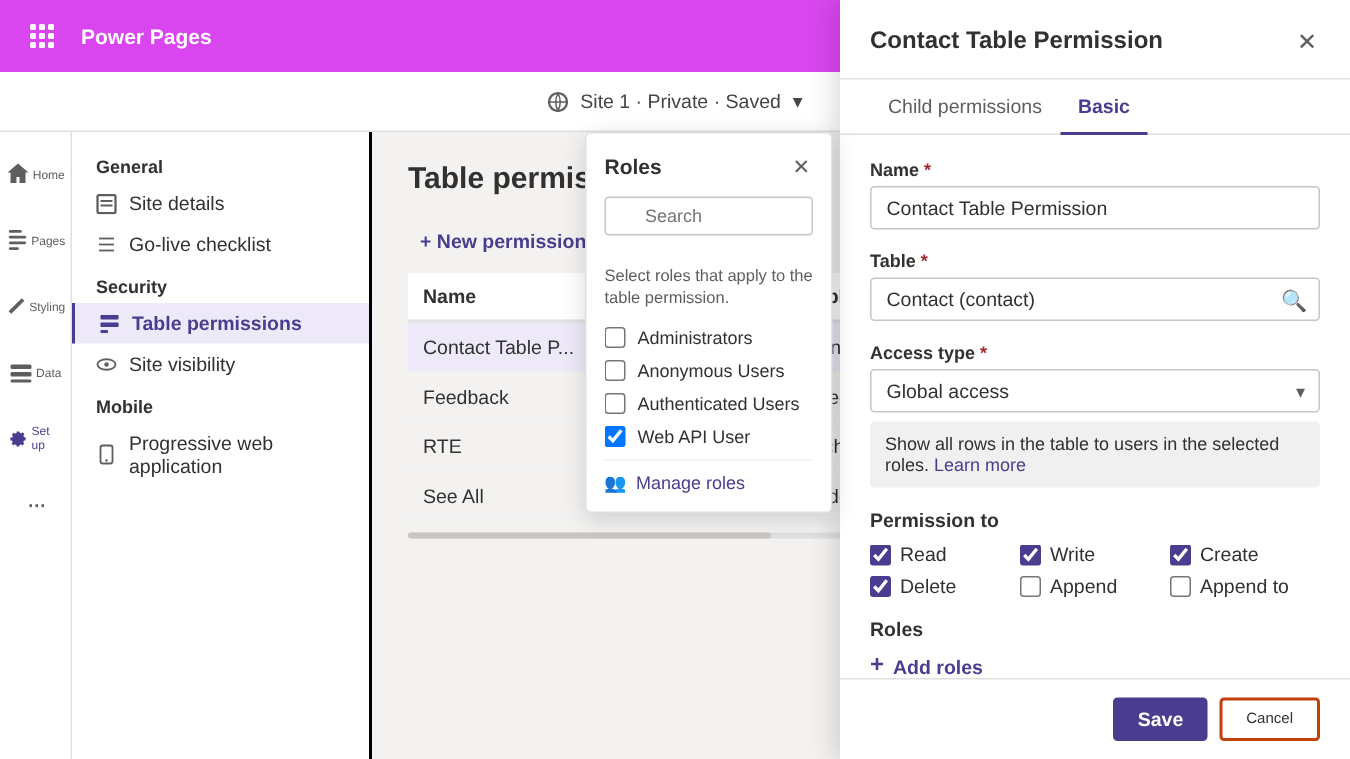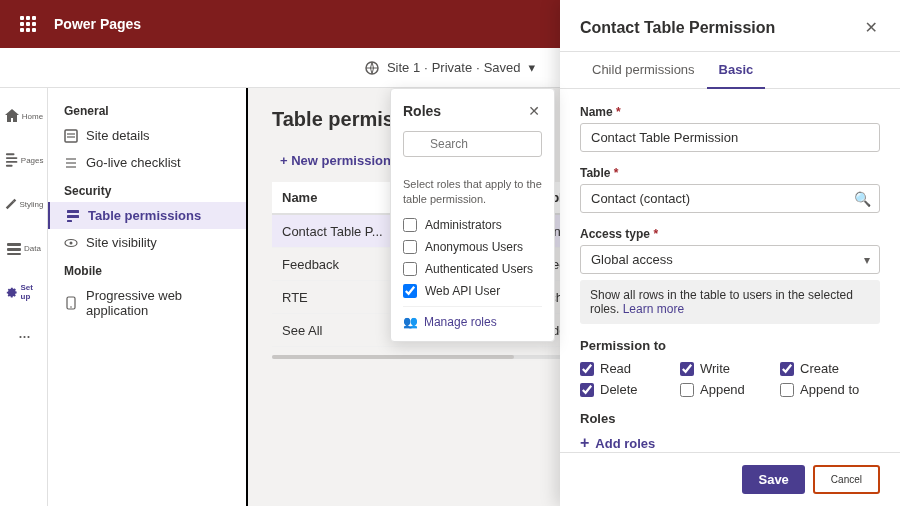--- a/index.html
+++ b/index.html
@@ -1,21 +1,21 @@
 <!DOCTYPE html>
 <html><head>
   <meta charset="utf-8">
   <style>
     * { box-sizing: border-box; margin: 0; padding: 0; font-family: 'Segoe UI', sans-serif; }
     body { width: 900px; height: 506px; overflow: hidden; background: #f3f2f1; }
 
     
     .top-nav {
       height: 48px;
-      background: #7f1d1d;
+      background: #d946ef;
       display: flex;
       align-items: center;
       padding: 0 12px;
       gap: 10px;
       color: white;
     }
     .top-nav-grid-icon { display: flex; align-items: center; justify-content: center; width: 32px; height: 32px; cursor: pointer; }
     .top-nav-title { font-size: 14px; font-weight: 600; color: white; flex: 1; }
     .top-nav-search { background: rgba(255,255,255,0.2); border: none; border-radius: 3px; height: 28px; width: 180px; color: white; padding: 0 8px; font-size: 13px; }
     .top-nav-search::placeholder { color: rgba(255,255,255,0.6); }
@@ -65,21 +65,21 @@
       height: 40px;
       display: flex;
       align-items: center;
       justify-content: center;
       cursor: pointer;
       border-radius: 4px;
       color: #605e5c;
       font-size: 9px;
       gap: 2px;
     }
-    .sidebar-icon-item.active { color: #4a3d8f; font-weight: bold; }
+    .sidebar-icon-item.active { color: #4a3d8f; }
     .sidebar-icon-item svg { width: 16px; height: 16px; }
 
     
     .sidebar-content {
       flex: 1;
       padding: 8px 0;
       overflow-y: auto;
     }
     .sidebar-section-header {
       font-size: 12px;

